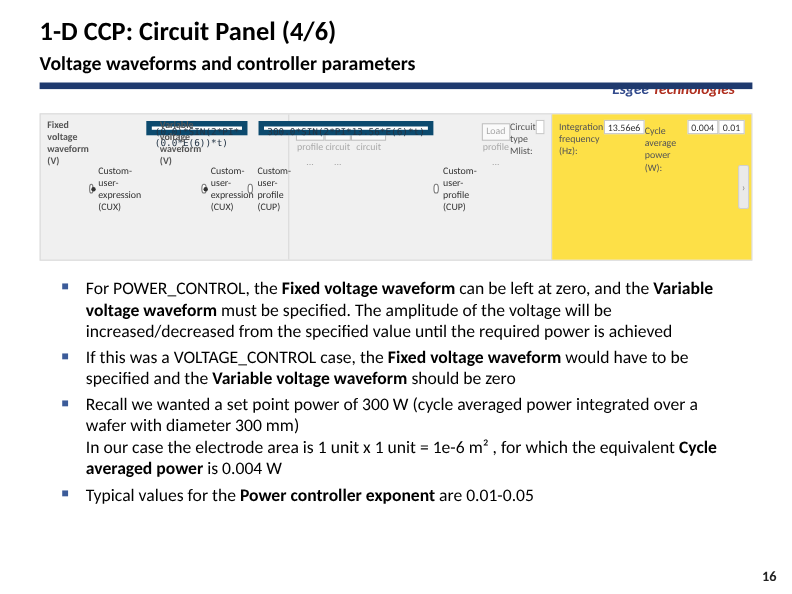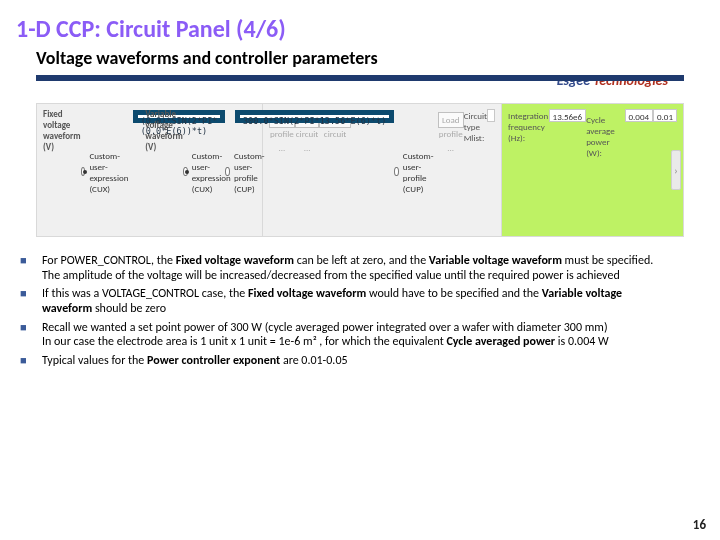--- a/index.html
+++ b/index.html
@@ -3,22 +3,22 @@
 <meta charset="utf-8">
 <style>
   * { box-sizing: border-box; margin: 0; padding: 0; }
   body {
     width: 720px; height: 540px;
     font-family: Calibri, "Segoe UI", Arial, sans-serif;
     background: #fff; color: #000;
     position: relative; overflow: hidden;
   }
   .title {
-    font-size: 24px; font-weight: 700; color: #8b5cf6;
-    padding: 14px 0 2px 16px;
+    font-size: 24px; font-weight: 700; color: #000000;
+    padding: 14px 0 2px 36px;
   }
   .subtitle {
     font-size: 18px; font-weight: 700; color: #000;
     padding: 2px 0 6px 36px;
   }
   .rule {
     height: 6px; background: #1f3a6e; margin: 0 36px 0 36px;
     position: relative;
   }
   .brand {
@@ -36,21 +36,21 @@
     display: flex; position: relative;
     font-size: 9px; color: #333;
   }
   .col {
     border-right: 1px solid #d9d9d9;
     padding: 4px 6px 4px 6px;
     display: flex; flex-direction: row;
   }
   .colA { width: 35%; }
   .colB { width: 37%; justify-content: flex-end; }
-  .colC { flex: 1; border-right: 0; background:#bef264; }
+  .colC { flex: 1; border-right: 0; background:#fde047; }
   .sec-head {
     font-size: 9px; color:#555; font-weight:600;
     padding-bottom: 2px;
   }
   .radio-row { display:flex; align-items:center; gap:4px; margin-top:3px; }
   .radio {
     width:9px; height:9px; border-radius:50%;
     border:1px solid #777; background:#fff; display:inline-block; position:relative;
   }
   .radio.sel::after{
@@ -74,22 +74,22 @@
     padding:1px 3px; height:13px; font-size:9px; margin-top:1px;
   }
   .chev {
     position:absolute; right:2px; top:50%; transform:translateY(-50%);
     width:10px; height:40px; background:#eaeaea;
     border:1px solid #cfcfcf; border-radius:2px;
     display:flex; align-items:center; justify-content:center; color:#888;
     font-size:10px;
   }
   .notes {
-    padding: 6px 48px 0 20px;
-    font-size: 12px; line-height: 1.22;
+    padding: 6px 48px 0 56px;
+    font-size: 16px; line-height: 1.22;
   }
   .notes ul { list-style: none; }
   .notes li { position: relative; padding-left: 22px; margin-bottom: 4px; }
   .notes li::before {
     content:"■"; position:absolute; left:0; top:1px;
     color:#3b5b99; font-size:11px;
   }
   .notes b { font-weight:700; }
   .pgnum {
     position:absolute; right:14px; bottom:8px;

